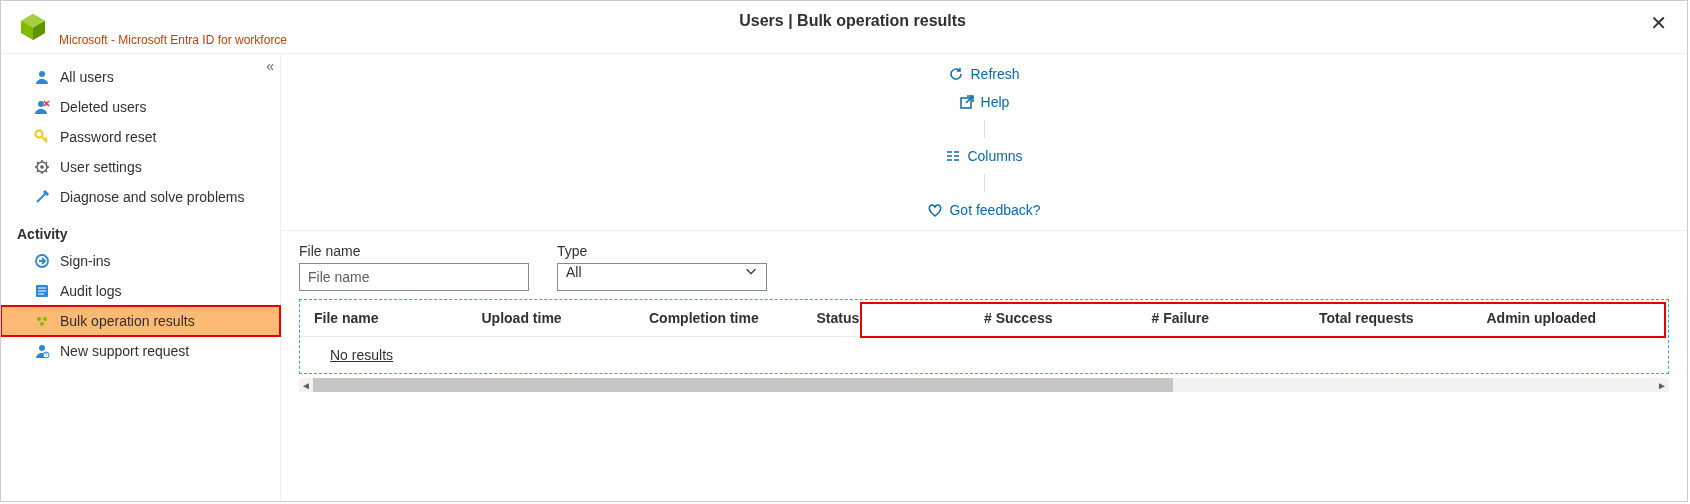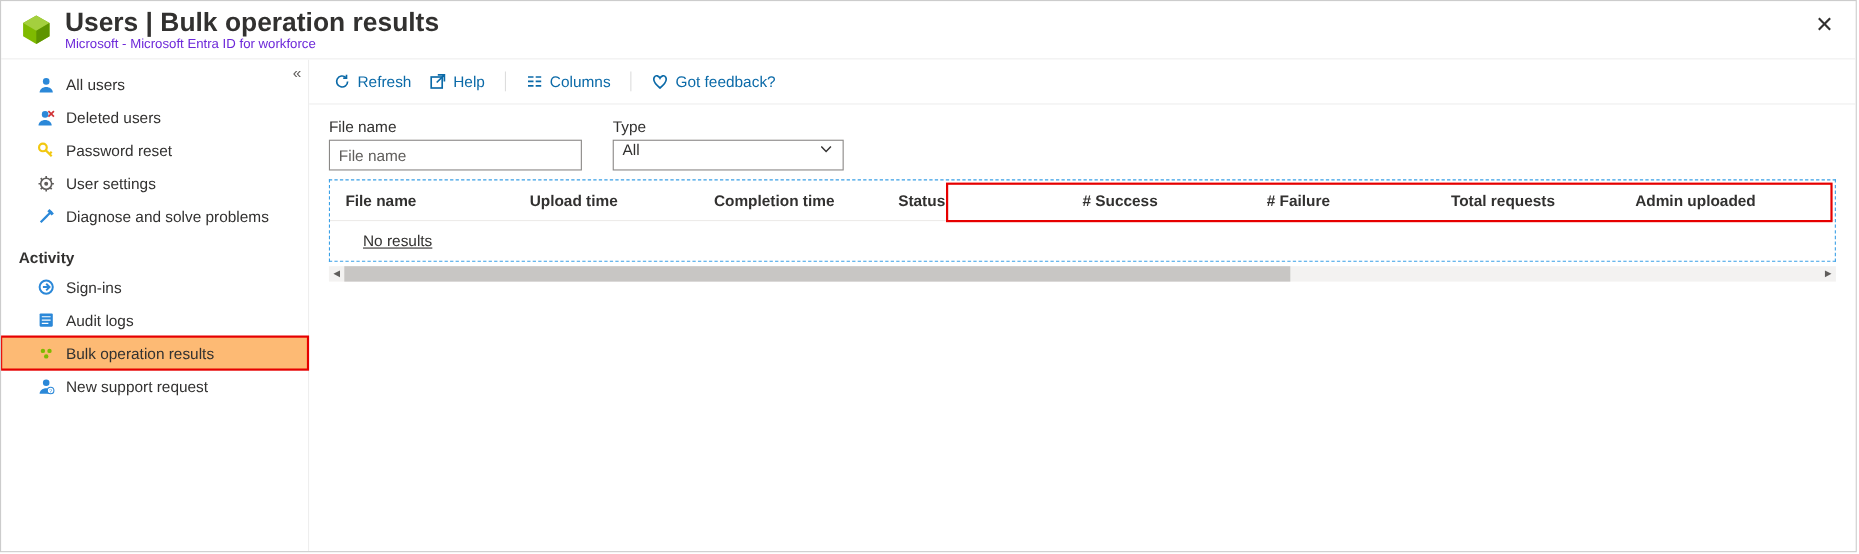--- a/index.html
+++ b/index.html
@@ -18,22 +18,22 @@
     position: relative;
     display: flex; flex-direction: column;
   }
   
   .header {
     display: flex; align-items: flex-start; padding: 8px 16px 6px 16px;
     border-bottom: 1px solid #eee;
   }
   .app-icon { width: 32px; height: 32px; margin-right: 10px; margin-top:2px; }
   .title-block { flex: 1; }
-  .title { font-size: 24px; font-weight: 600; line-height: 24px; }
-  .subtitle { font-size: 12px; color: #6d28d9; }
+  .title { font-size: 16px; font-weight: 600; line-height: 24px; text-align: center; }
+  .subtitle { font-size: 12px; color: #c2410c; }
   .close-btn { font-size:20px; line-height:20px; cursor:pointer; color:#323130; padding:4px; }
   
   .body { flex:1; display:flex; overflow:hidden; }
   
   .sidebar {
     width: 280px; border-right: 1px solid #eee; padding-top:8px;
     position:relative;
   }
   .collapse-chevron {
     position:absolute; top:4px; right:6px; color:#605e5c; font-size:14px; cursor:pointer;
@@ -48,21 +48,21 @@
     padding: 14px 16px 4px 16px;
     font-weight:600;
   }
   .highlight-red {
     outline:2px solid #e60000; outline-offset:-1px;
   }
   
   .main { flex:1; display:flex; flex-direction:column; overflow:hidden; }
   .toolbar {
     display:flex; align-items:center; gap:8px;
-    padding:10px 18px; border-bottom:1px solid #eee;
+    padding:10px 18px; border-bottom:1px solid #eee;flex-direction:column;
   }
   .toolbar .tb-item {
     display:flex; align-items:center; gap:6px;
     color:#0b6aa8; cursor:pointer; padding:2px 4px;
   }
   .toolbar .tb-icon { width:16px; height:16px; }
   .tb-sep { width:1px; height:18px; background:#ddd; margin:0 6px; }
   .filters { display:flex; gap:28px; padding:12px 18px 8px 18px; }
   .filter-group { display:flex; flex-direction:column; gap:4px; }
   .filter-label { font-size:14px; }

